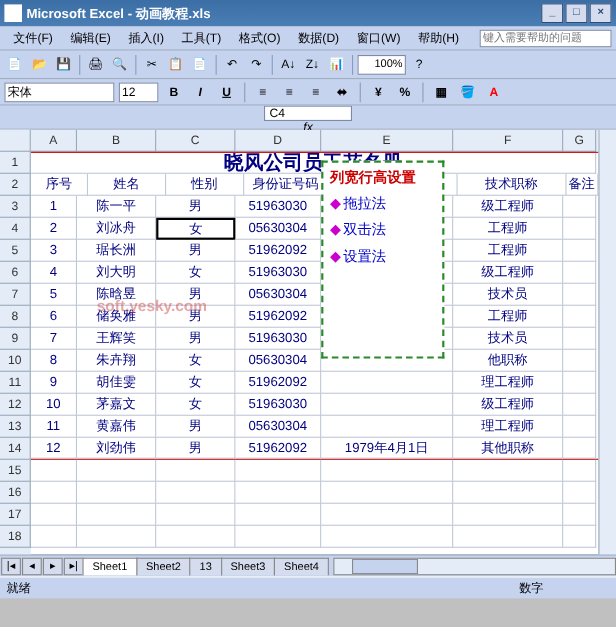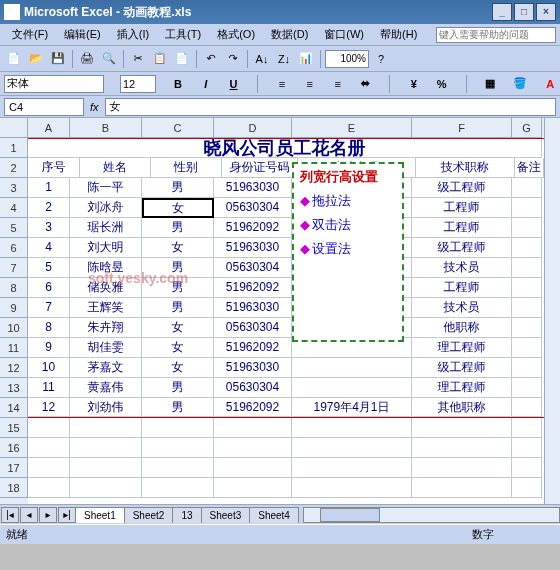--- a/index.html
+++ b/index.html
@@ -9,24 +9,24 @@
 .titlebar .title { flex: 1; font-size: 12px; }
 .winbtns { display: flex; gap: 2px; }
 .winbtn { width: 20px; height: 18px; background: #d4dced; border: 1px solid #2a4a7a; font-size: 10px; text-align: center; line-height: 16px; color: #2a4a7a; cursor: pointer; }
 .menubar { background: #c6d3ef; height: 22px; display: flex; align-items: center; padding: 4px 4px; border-bottom: 1px solid #9ab; }
 .menubar .mi { padding: 2px 8px; cursor: pointer; }
 .menubar .helpq { margin-left: auto; width: 120px; height: 16px; border: 1px solid #7a8aaa; background: #fff; font-size: 10px; padding: 0 2px; color: #999; }
 .toolbar { background: #c6d3ef; height: 26px; display: flex; align-items: center; padding: 2px 4px; gap: 2px; border-bottom: 1px solid #9ab; }
 .tbtn { width: 20px; height: 20px; display: flex; align-items: center; justify-content: center; cursor: pointer; border: 1px solid transparent; }
 .tsep { width: 1px; height: 18px; background: #8a9abf; margin: 0 2px; }
 .zoom { width: 44px; height: 18px; border: 1px solid #7a8aaa; background: #fff; font-size: 10px; padding: 0 2px; text-align: right; }
-.fmtbar { background: #c6d3ef; height: 24px; display: flex; align-items: center; padding: 2px 4px; gap: 16px; border-bottom: 1px solid #9ab; }
+.fmtbar { background: #c6d3ef; height: 24px; display: flex; align-items: center; padding: 2px 4px; gap: 4px; border-bottom: 1px solid #9ab; }
 .fontsel { height: 18px; border: 1px solid #7a8aaa; background: #fff; padding: 0 2px; font-size: 11px; }
 .fbtn { width: 20px; height: 18px; display: flex; align-items: center; justify-content: center; cursor: pointer; border: 1px solid transparent; font-size: 11px; font-weight: bold; }
-.fbar { background: #c6d3ef; height: 22px; display: flex; align-items: center; padding: 0 4px; border-bottom: 1px solid #9ab; }
+.fbar { background: #c6d3ef; height: 22px; display: flex; align-items: center; padding: 0 4px; border-bottom: 1px solid #9ab; flex-direction: column; }
 .namebox { width: 80px; height: 18px; border: 1px solid #7a8aaa; background: #fff; padding: 0 4px; font-size: 11px; display: flex; align-items: center; }
 .fx { margin: 0 6px; font-style: italic; }
 .fval { flex: 1; height: 18px; border: 1px solid #7a8aaa; background: #fff; padding: 0 4px; font-size: 11px; display: flex; align-items: center; }
 .gridwrap { display: flex; height: 386px; background: #fff; }
 .rowhdrs { width: 28px; background: #e4ecf7; }
 .corner { height: 20px; background: #e4ecf7; border-right: 1px solid #9ab; border-bottom: 1px solid #9ab; }
 .rh { height: 20px; border-right: 1px solid #9ab; border-bottom: 1px solid #9ab; text-align: center; font-size: 11px; line-height: 20px; color: #333; cursor: pointer; }
 .gridmain { flex: 1; overflow: hidden; position: relative; }
 .colhdrs { display: flex; height: 20px; background: #e4ecf7; }
 .ch { border-right: 1px solid #9ab; border-bottom: 1px solid #9ab; text-align: center; font-size: 11px; line-height: 20px; color: #333; cursor: pointer; }
@@ -317,21 +317,21 @@
         <div class="row ">
           <div class="cell wA" style="width: 42px;"></div>
           <div class="cell wB" style="width: 72px;"></div>
           <div class="cell wC" style="width: 72px;"></div>
           <div class="cell wD" style="width: 78px;"></div>
           <div class="cell wE" style="width: 120px;"></div>
           <div class="cell wF" style="width: 100px;"></div>
           <div class="cell wG" style="width: 30px;"></div>
         </div>
       </div>
-    <div class="overlay" style="left:264px; top:44px; width:112px; height:180px;">
+    <div class="overlay" style="left:264px; top:28px; width:112px; height:180px;">
       <div class="t1">列宽行高设置</div>
       <div class="opt">拖拉法</div>
       <div class="opt">双击法</div>
       <div class="opt">设置法</div>
     </div>
     <div class="watermark">soft.yesky.com</div>
   </div>
   <div class="vscroll"></div>
 </div>
 

